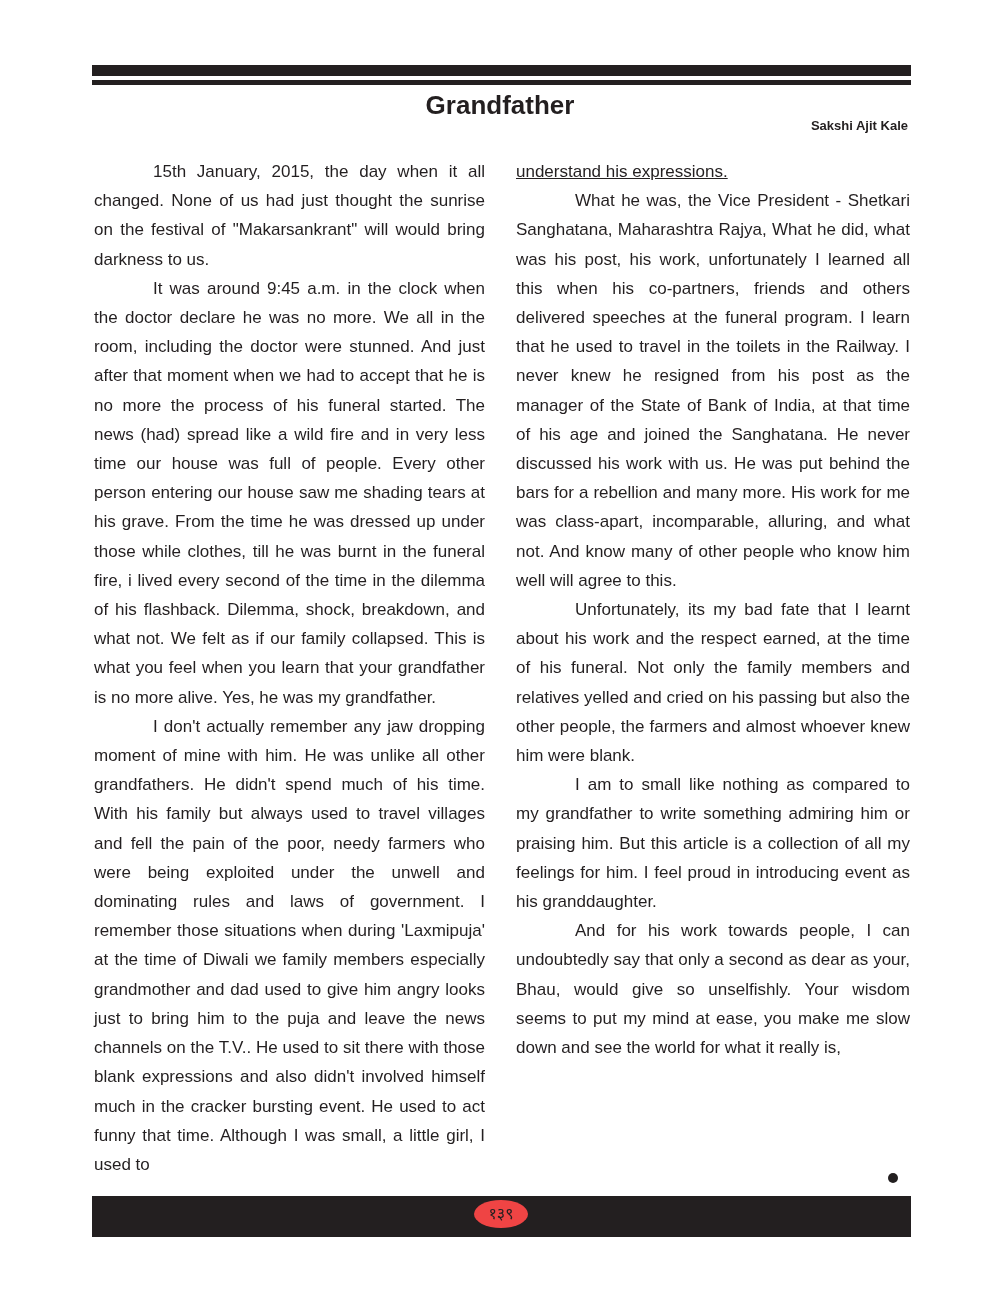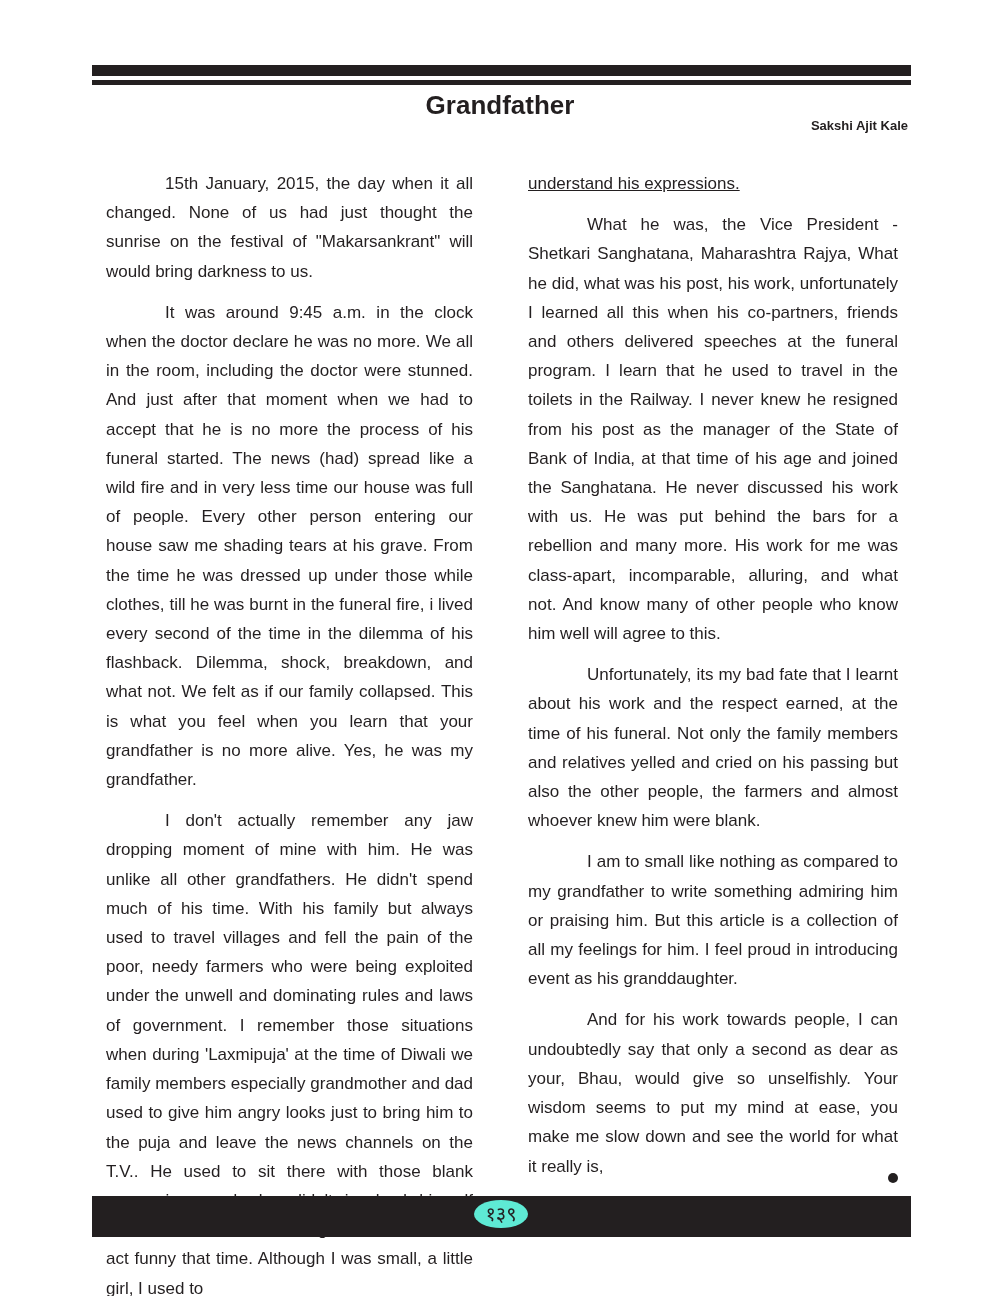--- a/index.html
+++ b/index.html
@@ -6,26 +6,26 @@
   body { width: 1000px; height: 1296px; position: relative; overflow: hidden;
          font-family: "Liberation Sans", sans-serif; color: #231f20; }
   .bar-thick { position: absolute; left: 92px; top: 65px; width: 819px; height: 11px; background: #231f20; }
   .bar-thin  { position: absolute; left: 92px; top: 80px; width: 819px; height: 5px; background: #231f20; }
   .title { position: absolute; left: 0; width: 1000px; top: 90px; text-align: center;
            font-size: 26px; font-weight: bold; letter-spacing: 0; }
   .author { position: absolute; right: 92px; top: 118px; font-size: 13px; font-weight: bold; }
   .col { position: absolute; top: 157px; font-size: 17px; line-height: 29.2px; text-align: justify; }
   .col-left  { left: 94px;  width: 391px; }
   .col-right { left: 516px; width: 394px; }
-  .col p { margin: 12px; text-indent: 59px; }
+  .col p { margin: 0; text-indent: 59px; }
   .col p.cont { text-indent: 0; text-decoration: underline; }
   .end-dot { position: absolute; left: 888px; top: 1173px; width: 10px; height: 10px; border-radius: 50%; background: #231f20; }
   .footer { position: absolute; left: 92px; top: 1196px; width: 819px; height: 41px; background: #231f20; }
   .page-num { position: absolute; left: 474px; top: 1200px; width: 54px; height: 28px; border-radius: 50%;
-              background: #5eead4; text-align: center; line-height: 28px; font-size: 20px; color: #231f20;
+              background: #ef4444; text-align: center; line-height: 28px; font-size: 16px; color: #231f20;
               font-family: "DejaVu Sans", sans-serif; }
 </style>
 </head>
 <body>
 
 <div class="bar-thick"></div>
 <div class="bar-thin"></div>
 
 <h1 class="title" style="margin:0;">Grandfather</h1>
 <div class="author">Sakshi Ajit Kale</div>

